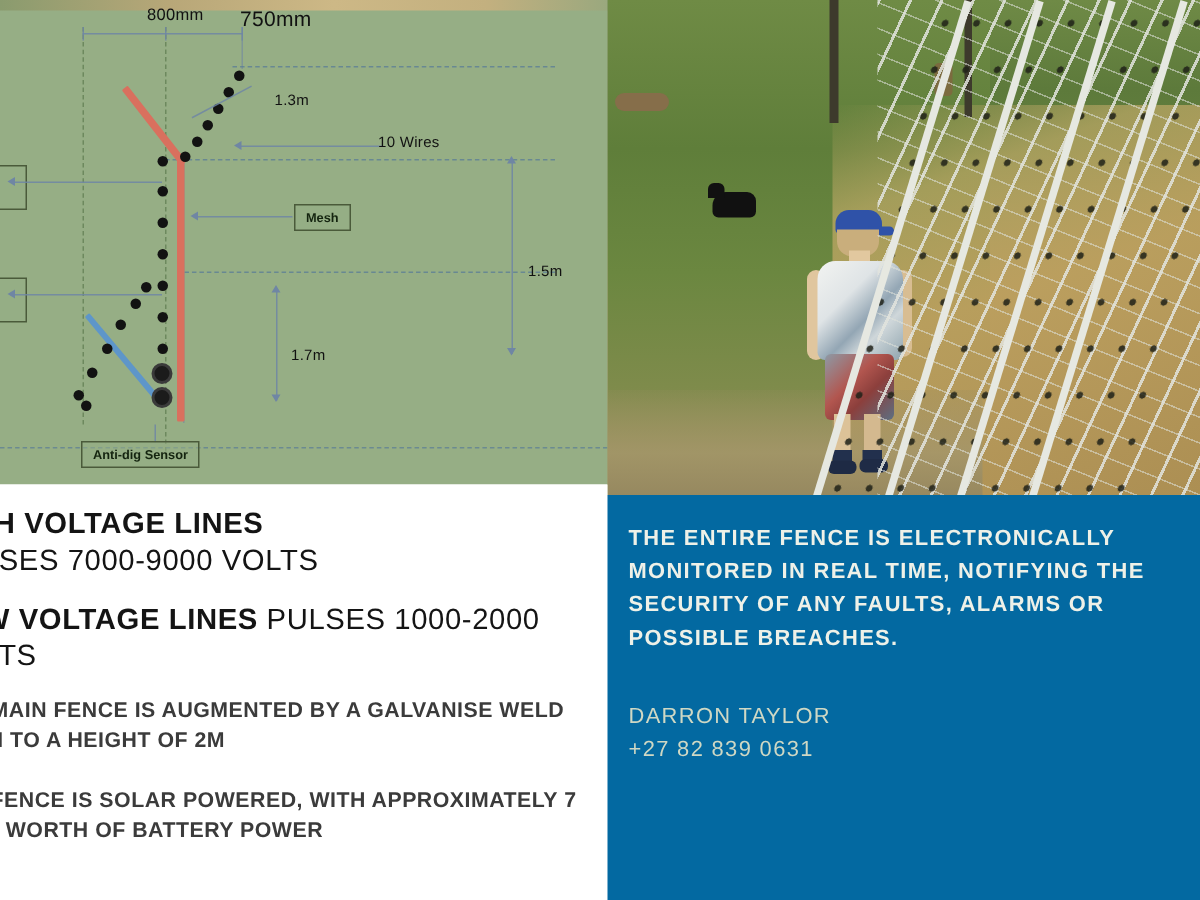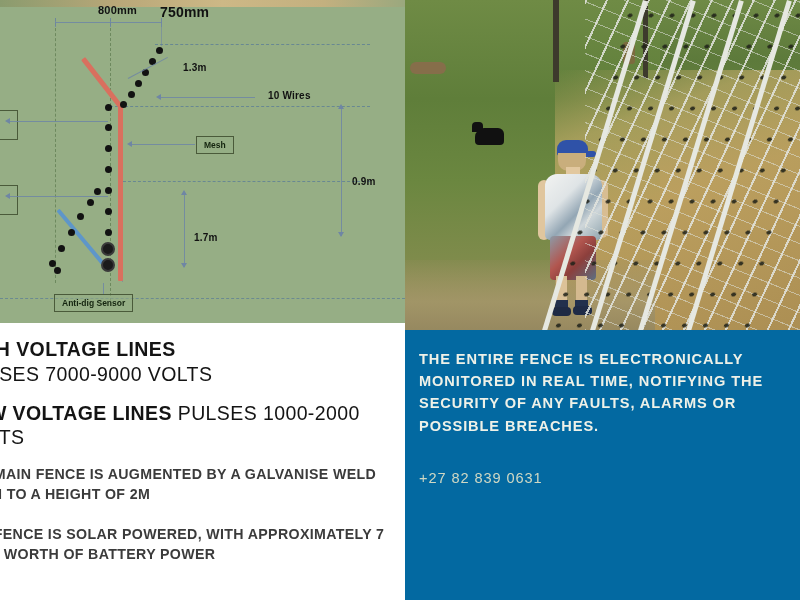--- a/index.html
+++ b/index.html
@@ -44,21 +44,21 @@
     background:#5e96c9;border-radius:1px;
     transform-origin:top center;transform:rotate(-40deg);
   }
   .dot{position:absolute;width:7px;height:7px;border-radius:50%;background:#121212;}
   .coil{
     position:absolute;width:10px;height:10px;border-radius:50%;
     background:#1b1b1b;border:2px solid #3a3a3a;
   }
 
   .dimlabel{
-    position:absolute;font-weight:bold;font-size:10px;color:#111;
+    position:absolute;font-weight:normal;font-size:10px;color:#111;
     letter-spacing:.2px;white-space:nowrap;
   }
   .boxlabel{
     position:absolute;border:1px solid #4a5a3a;background:rgba(150,174,133,.55);
     color:#14240f;font-size:8.5px;font-weight:600;
     padding:3px 7px;white-space:nowrap;
   }
   .arrowline{position:absolute;background:#6f86a4;height:1px;opacity:.85;}
   .vdim{position:absolute;width:1px;background:#6f86a4;opacity:.85;}
   .tick{position:absolute;width:1px;height:9px;background:#6f86a4;opacity:.85;}
@@ -214,38 +214,38 @@
     <div class="dot" style="left:54px;top:267px;"></div>
 
     <div class="coil" style="left:101px;top:242px;"></div>
     <div class="coil" style="left:101px;top:258px;"></div>
 
     <div class="arrowline" style="left:128px;top:78px;width:45px;transform:rotate(-28deg);transform-origin:left center;"></div>
     <div class="dimlabel" style="left:183px;top:62px;">1.3m</div>
 
     <div class="arrowline" style="left:160px;top:97px;width:95px;"></div>
     <div class="arrowhead left" style="left:156px;top:94px;"></div>
-    <div class="dimlabel" style="left:268px;top:90px;">10 Wires</div>
+    <div class="dimlabel" style="left:252px;top:90px;">10 Wires</div>
 
     <div class="arrowline" style="left:130px;top:144px;width:65px;"></div>
     <div class="arrowhead left" style="left:127px;top:141px;"></div>
     <div class="boxlabel" style="left:196px;top:136px;">Mesh</div>
 
     <div class="boxlabel" style="left:-22px;top:110px;width:24px;height:22px;"></div>
     <div class="arrowline" style="left:8px;top:121px;width:100px;"></div>
     <div class="arrowhead left" style="left:5px;top:118px;"></div>
 
     <div class="boxlabel" style="left:-22px;top:185px;width:24px;height:22px;"></div>
     <div class="arrowline" style="left:8px;top:196px;width:100px;"></div>
     <div class="arrowhead left" style="left:5px;top:193px;"></div>
 
     <div class="vdim" style="left:341px;top:106px;height:130px;"></div>
     <div class="arrowhead up" style="left:338px;top:104px;"></div>
     <div class="arrowhead down" style="left:338px;top:232px;"></div>
-    <div class="dimlabel" style="left:352px;top:176px;">0.9m</div>
+    <div class="dimlabel" style="left:352px;top:176px;">1.5m</div>
 
     <div class="vdim" style="left:184px;top:192px;height:75px;"></div>
     <div class="arrowhead up" style="left:181px;top:190px;"></div>
     <div class="arrowhead down" style="left:181px;top:263px;"></div>
     <div class="dimlabel" style="left:194px;top:232px;">1.7m</div>
 
     <div class="vdim" style="left:103px;top:283px;height:12px;"></div>
     <div class="boxlabel" style="left:54px;top:294px;">Anti-dig Sensor</div>
   </div>
 
@@ -292,18 +292,19 @@
       <p class="hl"><span>LOW VOLTAGE LINES</span><span class="light"> PULSES 1000-2000 VOLTS</span></p>
       <p class="bodytxt">THE MAIN FENCE IS AUGMENTED BY A GALVANISE WELD MESH TO A HEIGHT OF 2M</p>
       <p class="bodytxt">THE FENCE IS SOLAR POWERED, WITH APPROXIMATELY 7 DAYS WORTH OF BATTERY POWER</p>
     </div>
   </div>
 
   <div class="rightcopy">
     <div class="inner">
       <p class="rt-head">THE ENTIRE FENCE IS ELECTRONICALLY MONITORED IN REAL TIME, NOTIFYING THE SECURITY OF ANY FAULTS, ALARMS OR POSSIBLE BREACHES.</p>
       <div class="rt-contact">
+        <div>DARRON TAYLOR</div>
         <div>+27 82 839 0631</div>
       </div>
     </div>
   </div>
 
 </div>
 
 </body></html>

